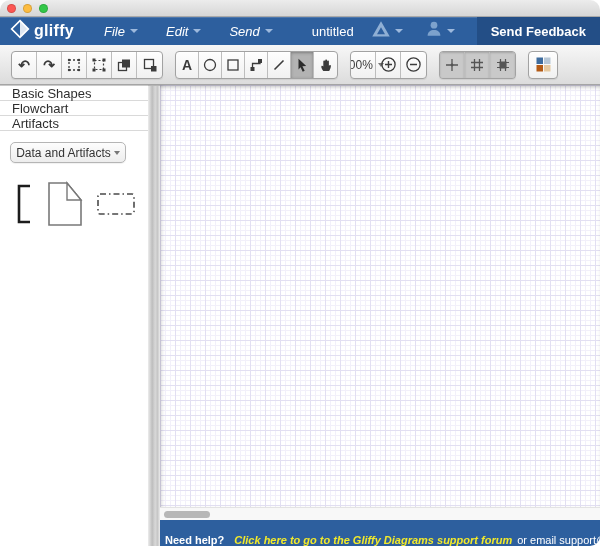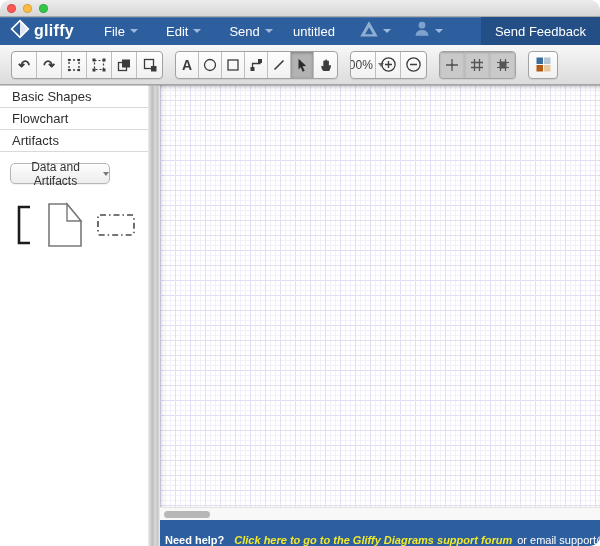--- a/index.html
+++ b/index.html
@@ -8,46 +8,46 @@
 
   
   .titlebar { height:17px; flex:0 0 17px; background:linear-gradient(#ececec,#d6d6d6); border-bottom:1px solid #a9a9a9; display:flex; align-items:center; padding-left:7px; }
   .tl { width:9px; height:9px; border-radius:50%; margin-right:7px; border:0.5px solid rgba(0,0,0,.15); }
 
   
   .navbar { height:28px; flex:0 0 28px; background:#2d5f9e; display:flex; align-items:center; color:#fff; box-shadow:inset 0 1px 0 rgba(255,255,255,.15); }
   .brand { display:flex; align-items:center; margin-left:10px; gap:4px; }
   .brand-text { font-size:16px; font-weight:bold; letter-spacing:.3px; }
   .menus { display:flex; margin-left:20px; gap:8px; }
-  .menu { display:flex; align-items:center; gap:5px; font-size:13px; padding:4px 10px; cursor:default; }
+  .menu { display:flex; align-items:center; gap:5px; font-size:13px; padding:4px 10px; cursor:default;font-style:italic; }
   .caret { width:0; height:0; border-left:4px solid transparent; border-right:4px solid transparent; border-top:4px solid #9db9dd; }
   .nav-right { margin-left:auto; display:flex; align-items:center; height:100%; }
-  .doc-title { font-size:13px; margin-right:24px; }
+  .doc-title { font-size:13px; margin-right:17px; }
   .nav-ic { display:flex; align-items:center; gap:4px; margin-right:22px; }
-  .feedback { height:100%; background:#234e86; display:flex; align-items:center; padding:12px 14px; font-size:13px; font-weight:normal;margin-left:16px; }
+  .feedback { height:100%; background:#234e86; display:flex; align-items:center; padding:12px 14px; font-size:13px; font-weight:bold; }
 
   
   .toolbar { height:40px; flex:0 0 40px; background:linear-gradient(#f7f7f7,#dcdcdc); border-bottom:1px solid #a5a5a5; display:flex; align-items:center; padding-left:11px; gap:12px; }
   .seg { display:flex; border:1px solid #a2a2a2; border-radius:4px; background:linear-gradient(#fefefe,#f1f1f1); box-shadow:0 1px 1px rgba(0,0,0,.08), inset 0 1px 0 #fff; overflow:hidden; }
   .seg .tb { width:25px; height:26px; border:none; background:transparent; border-right:1px solid #bdbdbd; display:flex; align-items:center; justify-content:center; padding:0; color:#3c3c3c; }
   .seg .tb:last-child { border-right:none; }
   .seg .tb.sel { background:#b3b3b3; box-shadow:inset 0 1px 3px rgba(0,0,0,.3); }
   .seg.pressed { background:#c9c9c9; }
   .seg.pressed .tb { background:#c9c9c9; box-shadow:inset 0 1px 2px rgba(0,0,0,.18); }
   .tb svg { display:block; }
   .glyph { font-size:14px; font-weight:bold; color:#3a3a3a; line-height:1; }
   .zoom-lvl { width:54px; font-size:12px; color:#333; gap:5px; }
   .caret-dk { width:0; height:0; border-left:3.5px solid transparent; border-right:3.5px solid transparent; border-top:4px solid #777; }
 
   
   .main { flex:1; display:flex; min-height:0; }
   .sidebar { flex:0 0 148px; background:#fff; border-top:1px solid #c9c9c9; display:flex; flex-direction:column; }
-  .cat { font-size:13px; color:#2e2e2e; padding:0 0 0 12px; height:22px; display:flex; align-items:center; border-bottom:1px solid #d9d9d9; background:#fff; }
+  .cat { font-size:13px; color:#2e2e2e; padding:0 0 0 12px; height:15px; display:flex; align-items:center; border-bottom:1px solid #d9d9d9; background:#fff; }
   .cat.sel { background:#d7d7d7; font-weight:bold; border-bottom:1px solid #c2c2c2; }
-  .dropdown-btn { margin:11px 0 0 10px; width:100px; height:21px; border:1px solid #b5b5b5; border-radius:5px; background:linear-gradient(#fdfdfd,#ededed); font-size:12px; color:#333; display:flex; align-items:center; justify-content:center; gap:3px; box-shadow:0 1px 1px rgba(0,0,0,.06); }
+  .dropdown-btn { margin:11px 0 0 10px; width:116px; height:21px; border:1px solid #b5b5b5; border-radius:5px; background:linear-gradient(#fdfdfd,#ededed); font-size:12px; color:#333; display:flex; align-items:center; justify-content:center; gap:3px; box-shadow:0 1px 1px rgba(0,0,0,.06); }
   .shape-row { display:flex; align-items:center; gap:12px; padding:18px 0 0 14px; }
   .shape { display:flex; align-items:center; justify-content:center; }
 
   .divider { flex:0 0 12px; background:linear-gradient(90deg,#ededed,#bdbdbd 35%,#d8d8d8 60%,#c6c6c6 80%,#ececec); border-top:1px solid #b5b5b5; }
 
   .rightcol { flex:1; display:flex; flex-direction:column; min-width:0; overflow:hidden; }
   .canvas { flex:1; background-color:#fff;
     background-image:
       linear-gradient(#e2dff2 1px, transparent 1px),
       linear-gradient(90deg,#e2dff2 1px, transparent 1px),

